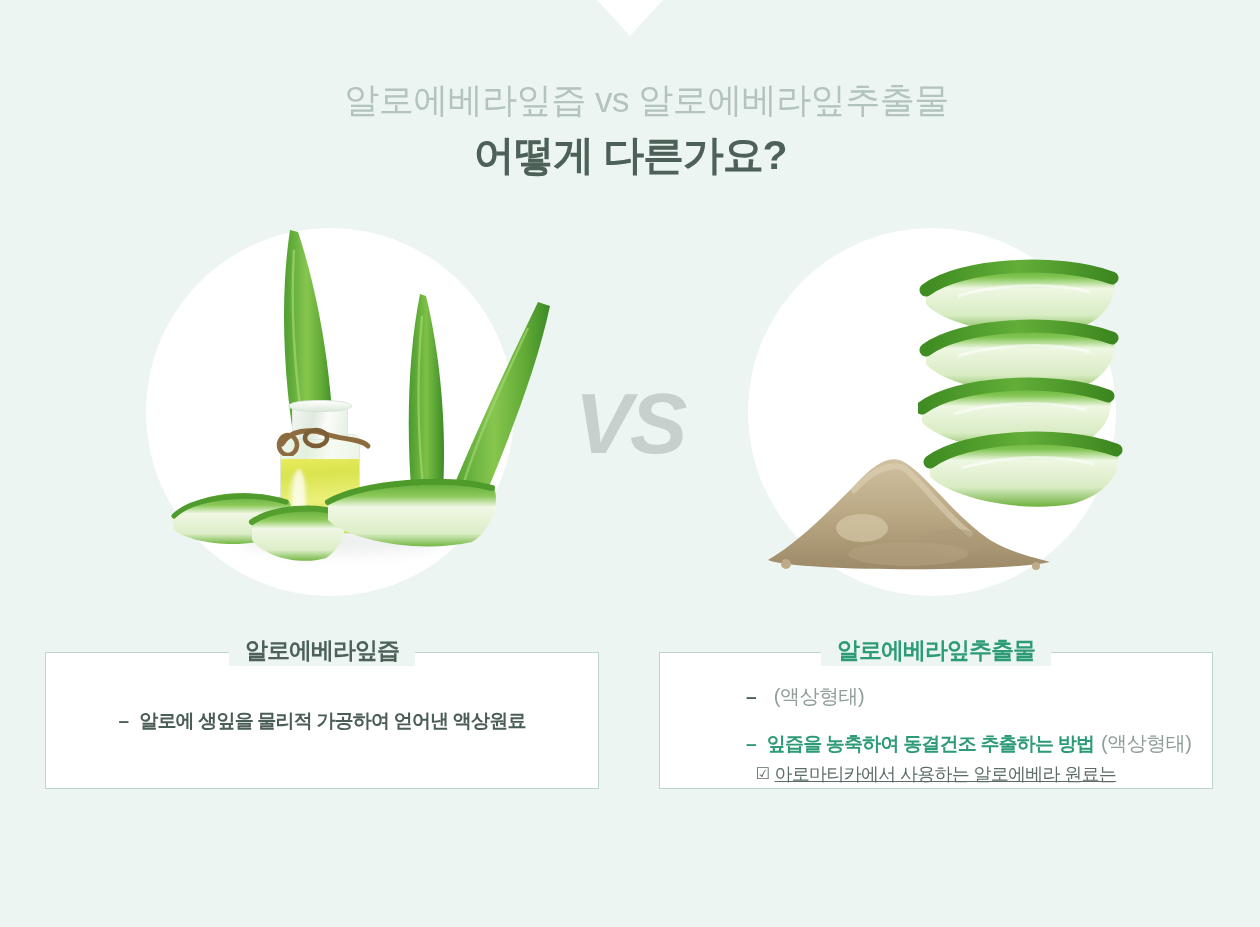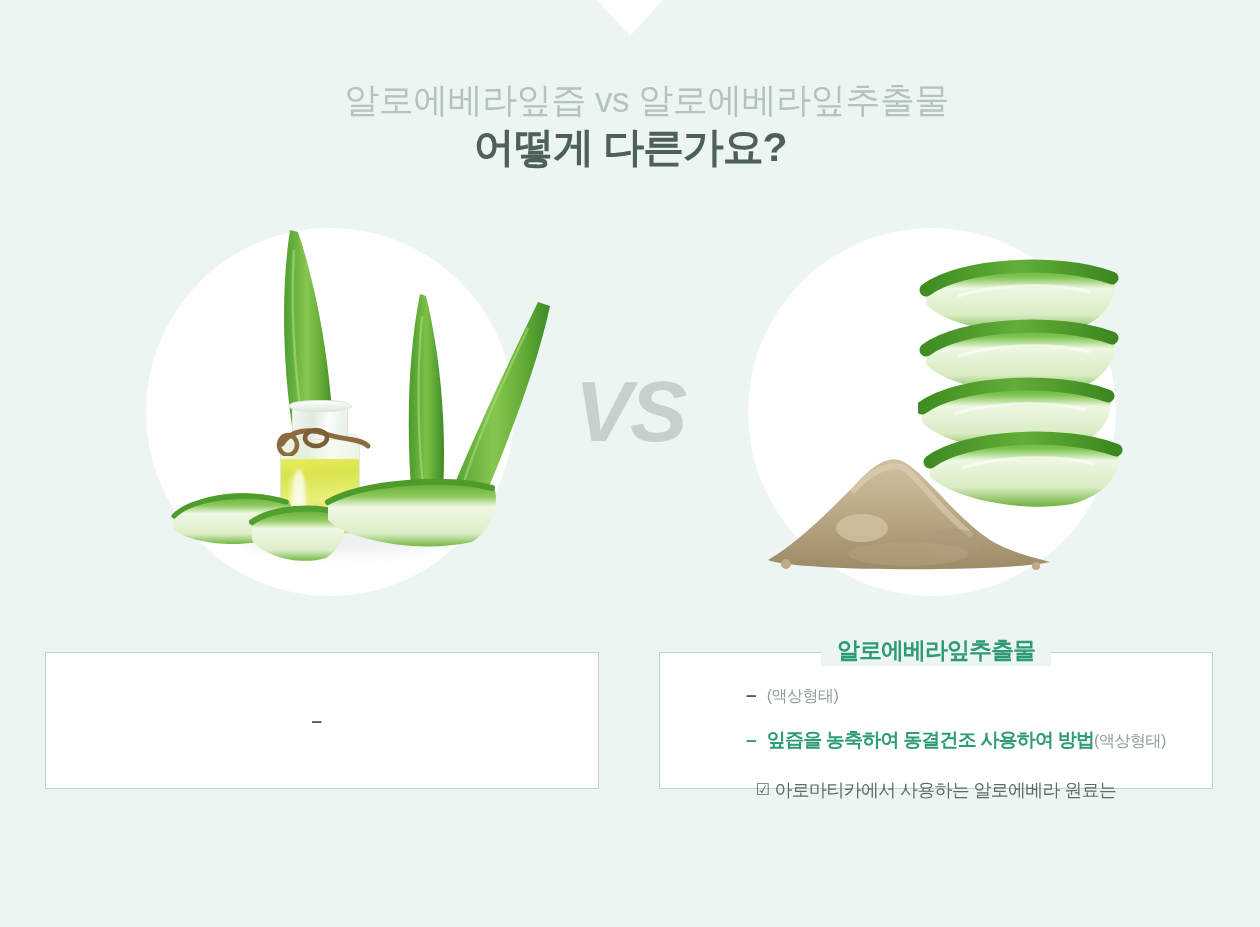--- a/index.html
+++ b/index.html
@@ -43,21 +43,21 @@
   .headline-sub {
     font-size: 35px;
     font-weight: 400;
     letter-spacing: -0.5px;
     color: #b3c3bd;
     line-height: 1.25;
     white-space: nowrap;
     padding-left: 33px;
   }
   .headline-main {
-    margin-top: 1px;
+    margin-top: 9px;
     font-size: 41px;
     font-weight: 700;
     letter-spacing: -1.2px;
     color: #4d6159;
     line-height: 1.2;
     white-space: nowrap;
   }
 
   
   .compare-row {
@@ -81,21 +81,21 @@
 
   .media-inner {
     position: absolute;
     inset: 0;
   }
 
   
   .vs-mark {
     position: absolute;
     left: 0;
-    top: 140px;
+    top: 152px;
     width: 100%;
     text-align: center;
     font-size: 86px;
     font-weight: 700;
     font-style: italic;
     letter-spacing: -2px;
     color: #c6d0cc;
     line-height: 1;
     user-select: none;
   }
@@ -152,39 +152,41 @@
   .bullet-dash {
     margin-right: 11px;
     font-weight: 700;
   }
   .bullet.dark  { color: #4b5d57; }
   .bullet.dark .bullet-dash  { color: #4b5d57; }
   .bullet.green { color: #2d9b77; }
   .bullet.green .bullet-dash { color: #2d9b77; }
 
   .bullet-note {
-    font-size: 16px;
+    margin-left: 7px;
+    font-size: 20px;
     font-weight: 400;
     letter-spacing: -0.5px;
     color: #8f9e99;
   }
 
   
   .footnote {
     position: absolute;
-    top: 776px;
+    top: 760px;
     left: 659px;
     width: 554px;
     text-align: center;
     font-size: 18px;
     font-weight: 400;
     letter-spacing: -0.7px;
     line-height: 1.58;
     color: #5c6d66;
     white-space: nowrap;
+    text-decoration: underline;
   }
   .footnote-line { display: block; }
   .check-icon {
     display: inline-block;
     margin-right: 5px;
     font-size: 16px;
     color: #5c6d66;
     vertical-align: 1px;
   }
   .footnote-strong { font-weight: 700; color: #46574f; }
@@ -428,37 +430,39 @@
         <ellipse cx="196" cy="118" rx="30" ry="13" fill="#ab997a" opacity="0.55"></ellipse>
         <ellipse cx="150" cy="130" rx="60" ry="12" fill="#b6a382" opacity="0.5"></ellipse>
         <circle cx="28" cy="140" r="5" fill="#bdab87"></circle>
         <circle cx="278" cy="142" r="4" fill="#bdab87"></circle>
       </svg>
     </div>
   </div>
 </div>
 
 <div class="card left">
+  <div class="card-title dark">알로에베라잎즙</div>
   <div class="card-body">
     <div class="bullet dark">
       <span class="bullet-dash">–</span>
+      <span>알로에 생잎을 물리적 가공하여 얻어낸 액상원료</span>
     </div>
   </div>
 </div>
 
 <div class="card right">
   <div class="card-title green">알로에베라잎추출물</div>
   <div class="card-body">
     <div class="bullet dark">
       <span class="bullet-dash">–</span>
       <span class="bullet-note">(액상형태)</span>
     </div>
     <div class="bullet green">
       <span class="bullet-dash">–</span>
-      <span>잎즙을 농축하여 동결건조 사용하여 방법</span>
+      <span>잎즙을 농축하여 동결건조 추출하는 방법</span>
       <span class="bullet-note">(액상형태)</span>
     </div>
   </div>
 </div>
 
 <div class="footnote">
   <span class="footnote-line">
     <span class="check-icon">☑</span><span>아로마티카에서 사용하는 알로에베라 원료는</span>
   </span>
 </div>

